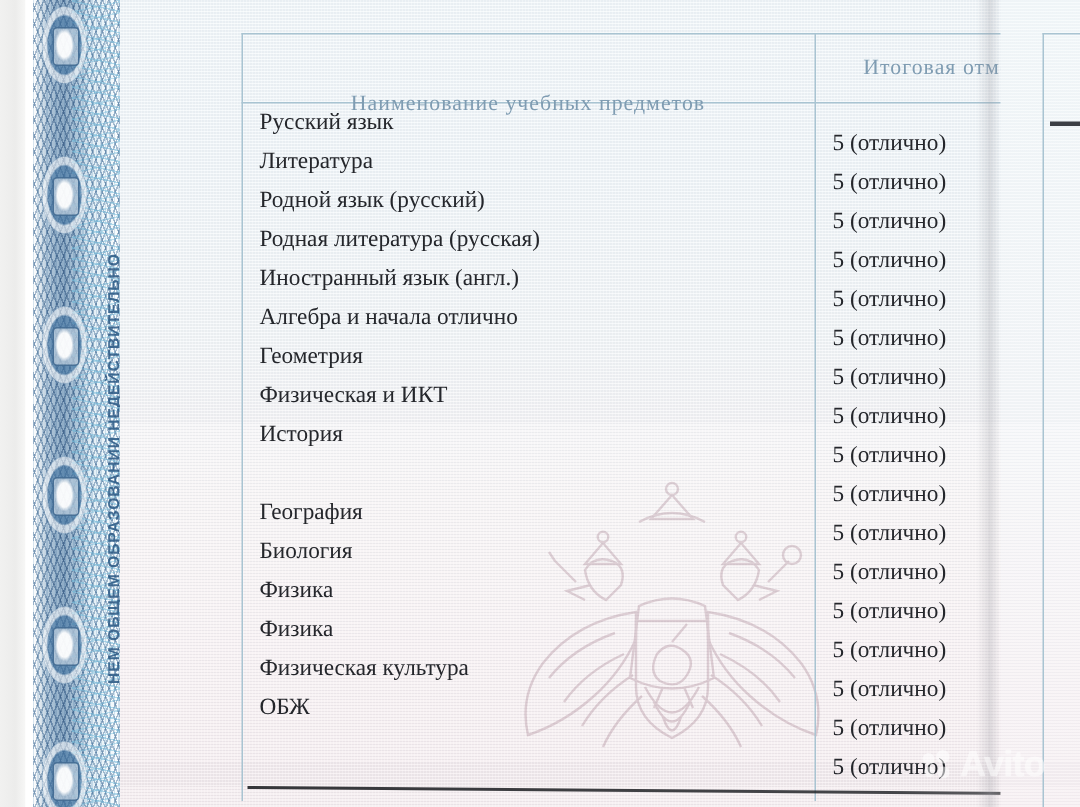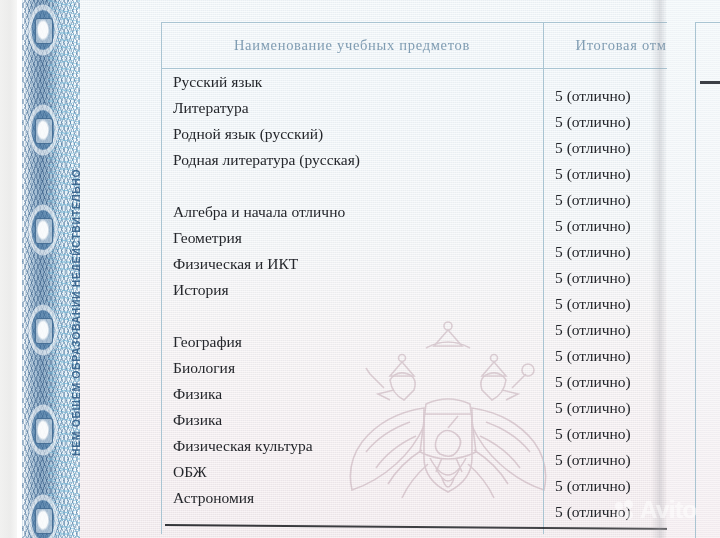--- a/index.html
+++ b/index.html
@@ -70,21 +70,21 @@
 
   
   .tbl{position:absolute;left:81px;top:22px;width:566px;height:512px;}
   .tbl .brd-top{position:absolute;left:0;top:0;width:566px;height:1px;background:#a9c4d2;}
   .tbl .brd-left{position:absolute;left:0;top:0;width:1px;height:512px;background:#a9c4d2;}
   .tbl .brd-mid{position:absolute;left:382px;top:0;width:1px;height:512px;background:#a9c4d2;}
   .tbl .brd-hdr{position:absolute;left:0;top:46px;width:566px;height:1px;background:#a9c4d2;}
 
   .hdr-cell{position:absolute;top:0;height:46px;display:flex;align-items:center;justify-content:center;
     font-size:14.5px;color:#7f9cb2;letter-spacing:.7px;white-space:nowrap;}
-  .hdr-subject{left:0;width:382px;}
+  .hdr-subject{left:0;width:382px;margin-top:24px;}
   .hdr-mark{left:383px;width:183px;}
 
   .rows{position:absolute;left:0;top:47px;width:566px;}
   .row{position:relative;height:26px;}
   .row .subject{position:absolute;left:12px;top:0;height:26px;line-height:26px;
     font-size:15.5px;color:#24262b;white-space:nowrap;}
   .row .mark{position:absolute;left:394px;top:0;height:26px;line-height:26px;
     font-size:15.5px;color:#24262b;white-space:nowrap;margin-top:14px;}
 
   
@@ -219,20 +219,21 @@
           </div>
           <div class="row">
             <span class="subject">Родной язык (русский)</span>
             <span class="mark">5 (отлично)</span>
           </div>
           <div class="row">
             <span class="subject">Родная литература (русская)</span>
             <span class="mark">5 (отлично)</span>
           </div>
           <div class="row">
+            <span class="subject">Иностранный язык (англ.)</span>
             <span class="mark">5 (отлично)</span>
           </div>
           <div class="row">
             <span class="subject">Алгебра и начала отлично</span>
             <span class="mark">5 (отлично)</span>
           </div>
           <div class="row">
             <span class="subject">Геометрия</span>
             <span class="mark">5 (отлично)</span>
           </div>
@@ -265,21 +266,20 @@
           </div>
           <div class="row">
             <span class="subject">Физическая культура</span>
             <span class="mark">5 (отлично)</span>
           </div>
           <div class="row">
             <span class="subject">ОБЖ</span>
             <span class="mark">5 (отлично)</span>
           </div>
           <div class="row">
-            <span class="subject">Астрономия</span>
             <span class="mark">5 (отлично)</span>
           </div>
         </div>
     </div>
 
     <div class="under-stroke"></div>
   </div>
 
   <div class="fold"></div>
 

